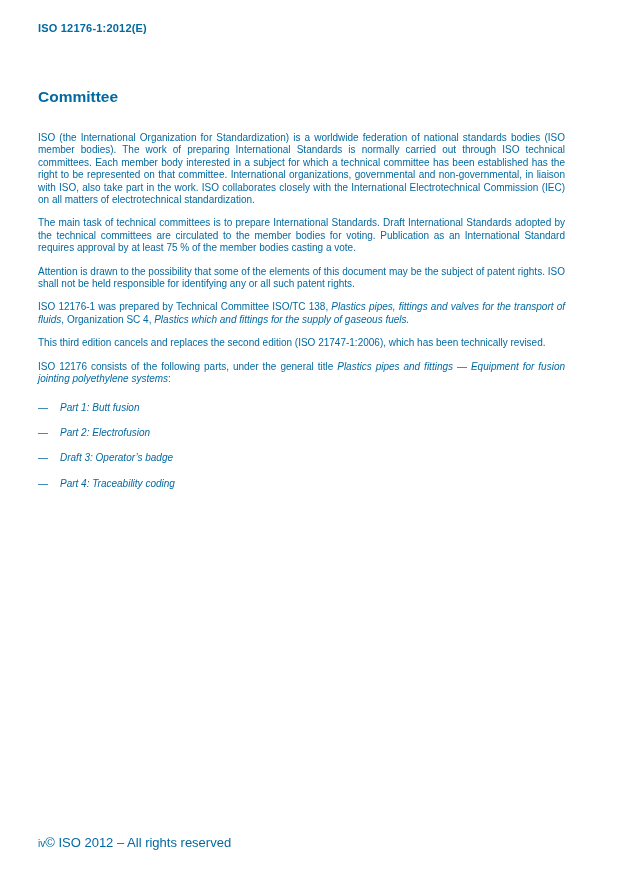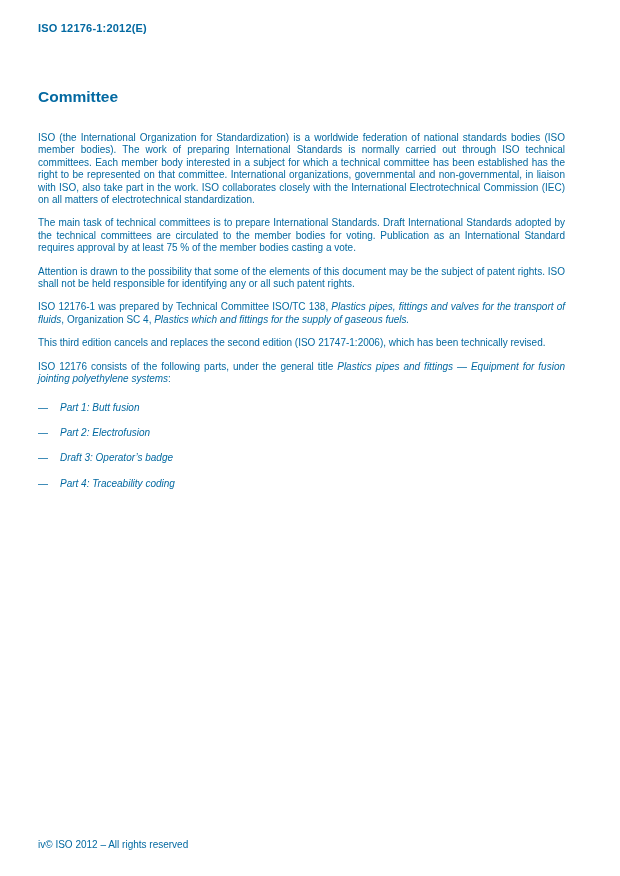--- a/index.html
+++ b/index.html
@@ -64,21 +64,21 @@
     left: 38px;
     right: 54px;
     bottom: 26px;
     display: flex;
     align-items: baseline;
   }
   .footer .page-num {
     font-size: 10px;
   }
   .footer .copyright {
-    font-size: 10px;
+    font-size: 13px;
   }
 </style>
 </head>
 <body>
 
 <div class="page">
   <div class="content">
 
     <div class="doc-ref">ISO 12176-1:2012(E)</div>
 

